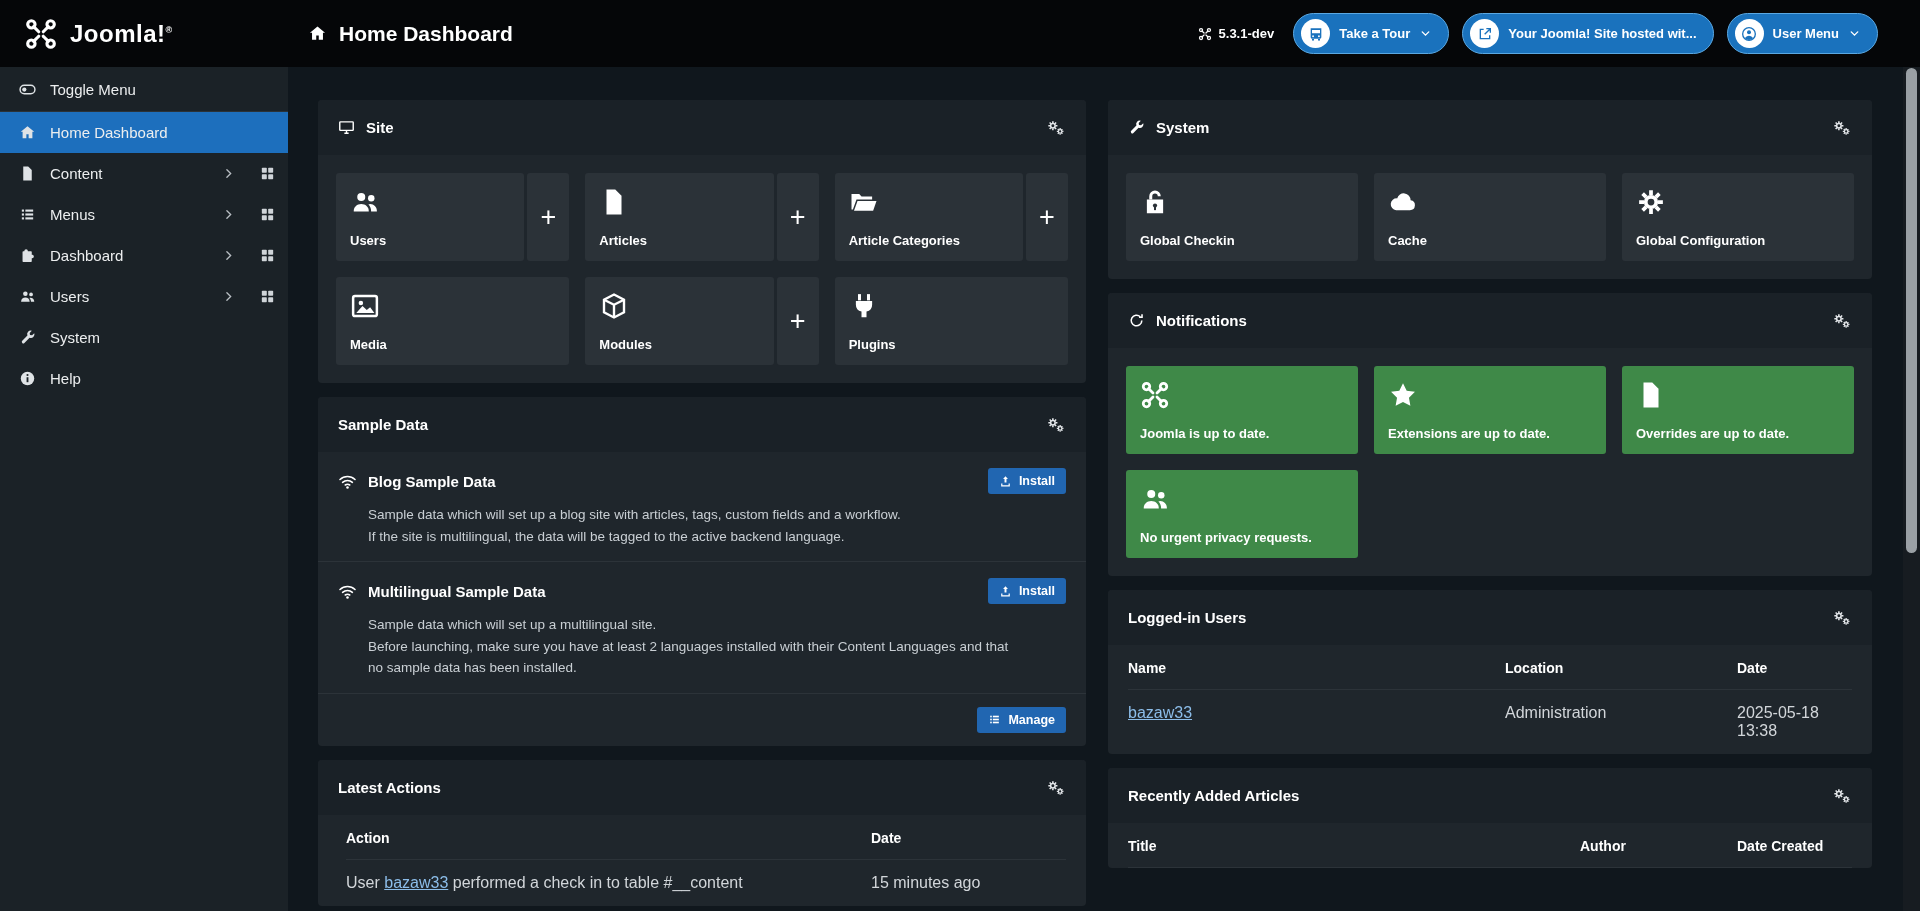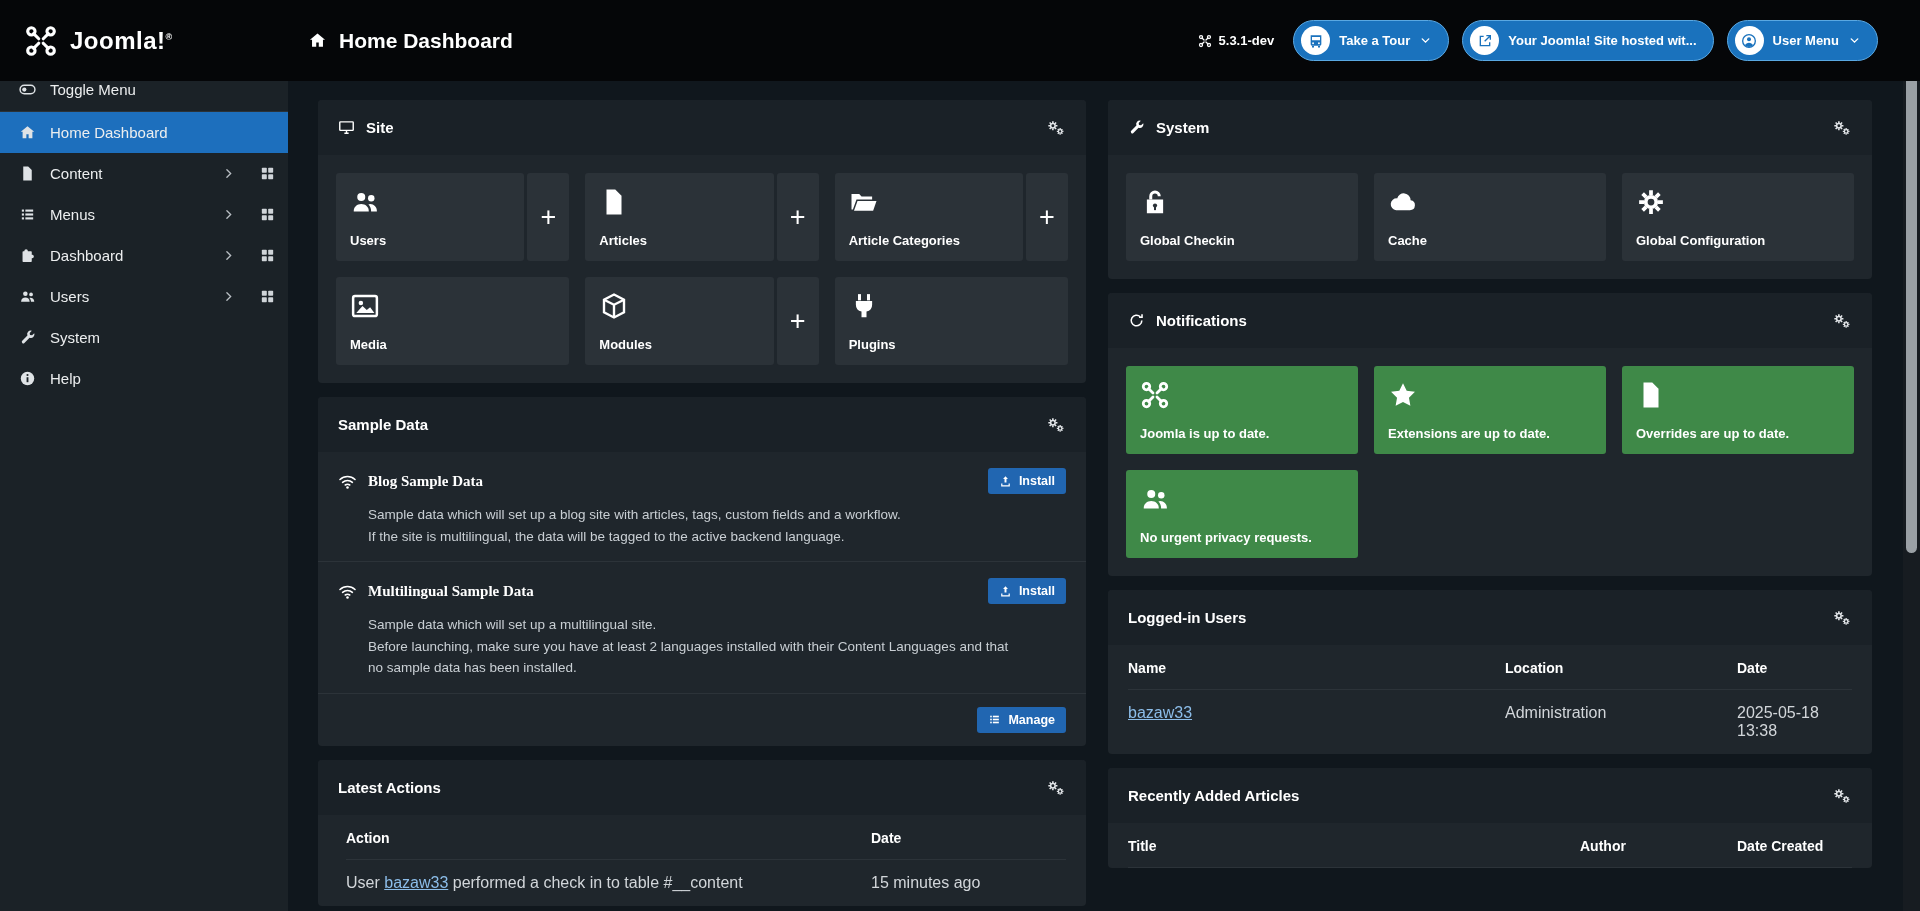--- a/index.html
+++ b/index.html
@@ -2,21 +2,21 @@
 <html><head>
 <meta charset="utf-8">
 <style>
   *{margin:0;padding:0;box-sizing:border-box;}
   html,body{width:1920px;height:911px;overflow:hidden;}
   body{background:#10171d;font-family:"Liberation Sans",sans-serif;position:relative;color:#e6e9eb;}
   a,button{font-family:inherit;cursor:pointer;text-decoration:none;color:inherit;background:none;border:none;text-align:left;}
   svg{display:block;}
 
   
-  .header{position:absolute;top:0;left:0;width:100%;height:81px;background:#050608;display:flex;align-items:center;z-index:5;}
+  .header{position:absolute;top:0;left:0;width:100%;height:67px;background:#050608;display:flex;align-items:center;z-index:5;}
   .logo-wrap{width:288px;flex:0 0 288px;display:flex;align-items:center;gap:12px;padding-left:24px;color:#fff;}
   .i-logo{width:34px;height:34px;}
   .logo-text{font-size:24px;font-weight:bold;color:#fff;letter-spacing:.5px;}
   .logo-text sup{font-size:9px;}
   .page-title-wrap{display:flex;align-items:center;gap:12px;color:#fff;font-size:21px;font-weight:bold;padding-left:20px;}
   .i-18{width:19px;height:19px;}
   .header-right{margin-left:auto;display:flex;gap:13px;padding-right:42px;}
   .version{display:flex;align-items:center;gap:7px;color:#fff;font-size:13px;font-weight:bold;margin-right:6px;}
   .i-13{width:14px;height:14px;}
   .pill{display:flex;align-items:center;gap:9px;height:41px;padding:0 16px 0 7px;border-radius:21px;background:#1a72bd;border:1px solid #5aa8e2;color:#fff;font-size:13px;font-weight:bold;white-space:nowrap;}
@@ -53,21 +53,21 @@
   .tile-icon{width:30px;height:30px;margin-top:2px;color:#fff;}
   .t-label{font-size:13px;font-weight:bold;line-height:1.25;}
   .tile-add{flex:0 0 42px;background:#2b3238;border-radius:3px;display:flex;align-items:center;justify-content:center;color:#fff;font-size:27px;font-weight:300;}
   .tile.green{background:#3f8948;}
 
   
   .sd-section{padding:16px 20px 14px;}
   .sd-section + .sd-section{border-top:1px solid #2c3339;}
   .sd-head{display:flex;align-items:center;gap:11px;}
   .sd-icon{width:19px;height:19px;color:#fff;}
-  .sd-title{font-size:15px;font-weight:bold;color:#fff;flex:1;font-family:Liberation Serif, serif;}
+  .sd-title{font-size:15px;font-weight:bold;color:#fff;flex:1;}
   .btn-blue{display:flex;align-items:center;gap:7px;background:#2166b1;color:#fff;font-size:12.5px;font-weight:bold;padding:6px 11px;border-radius:3px;text-align:right;}
   .btn-icon{width:13px;height:13px;}
   .sd-desc{margin:10px 40px 0 30px;color:#c9cfd4;font-size:13.5px;line-height:1.6;}
   .sd-footer{border-top:1px solid #2c3339;padding:13px 20px;display:flex;justify-content:flex-end;}
 
   
   .table-wrap{padding:0 20px;}
   .thead,.trow{display:grid;align-items:start;}
   .thead{padding:15px 0 13px;color:#fff;font-size:14px;font-weight:bold;border-bottom:1px solid #2c3339;}
   .trow{padding:14px 0;color:#d2d6da;font-size:16px;}

